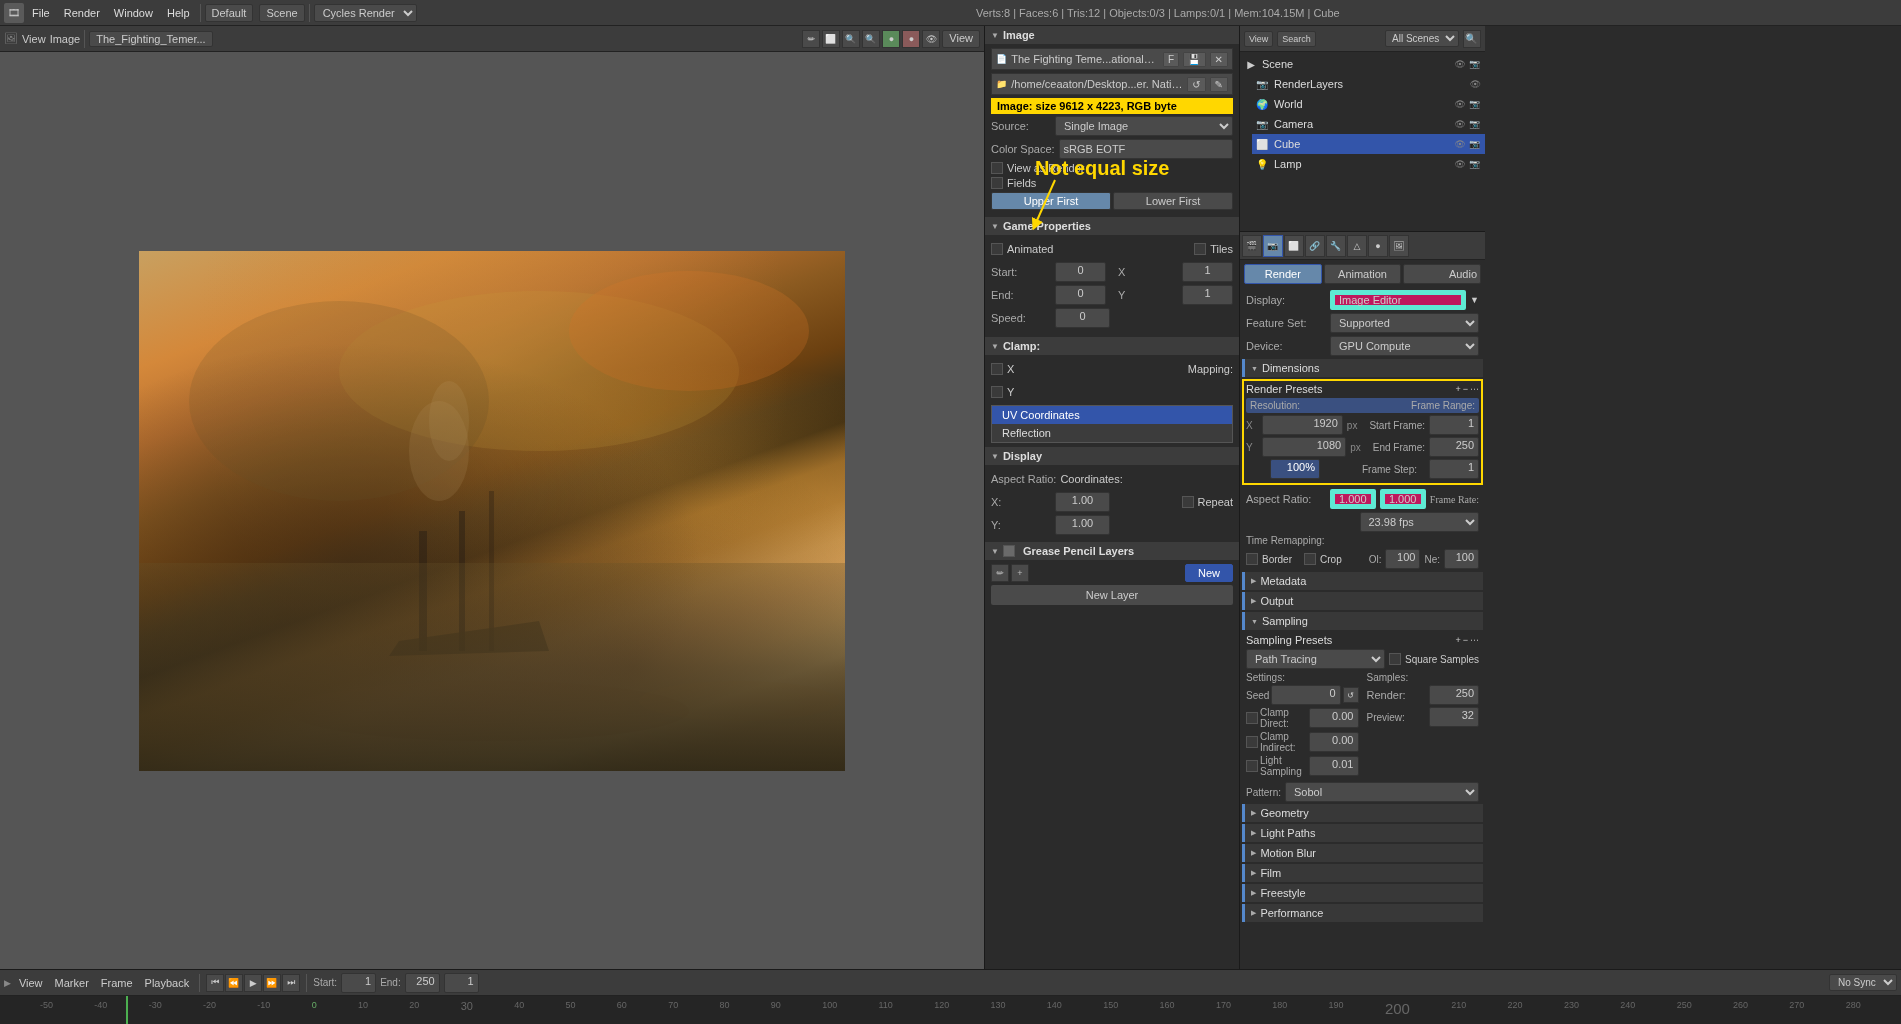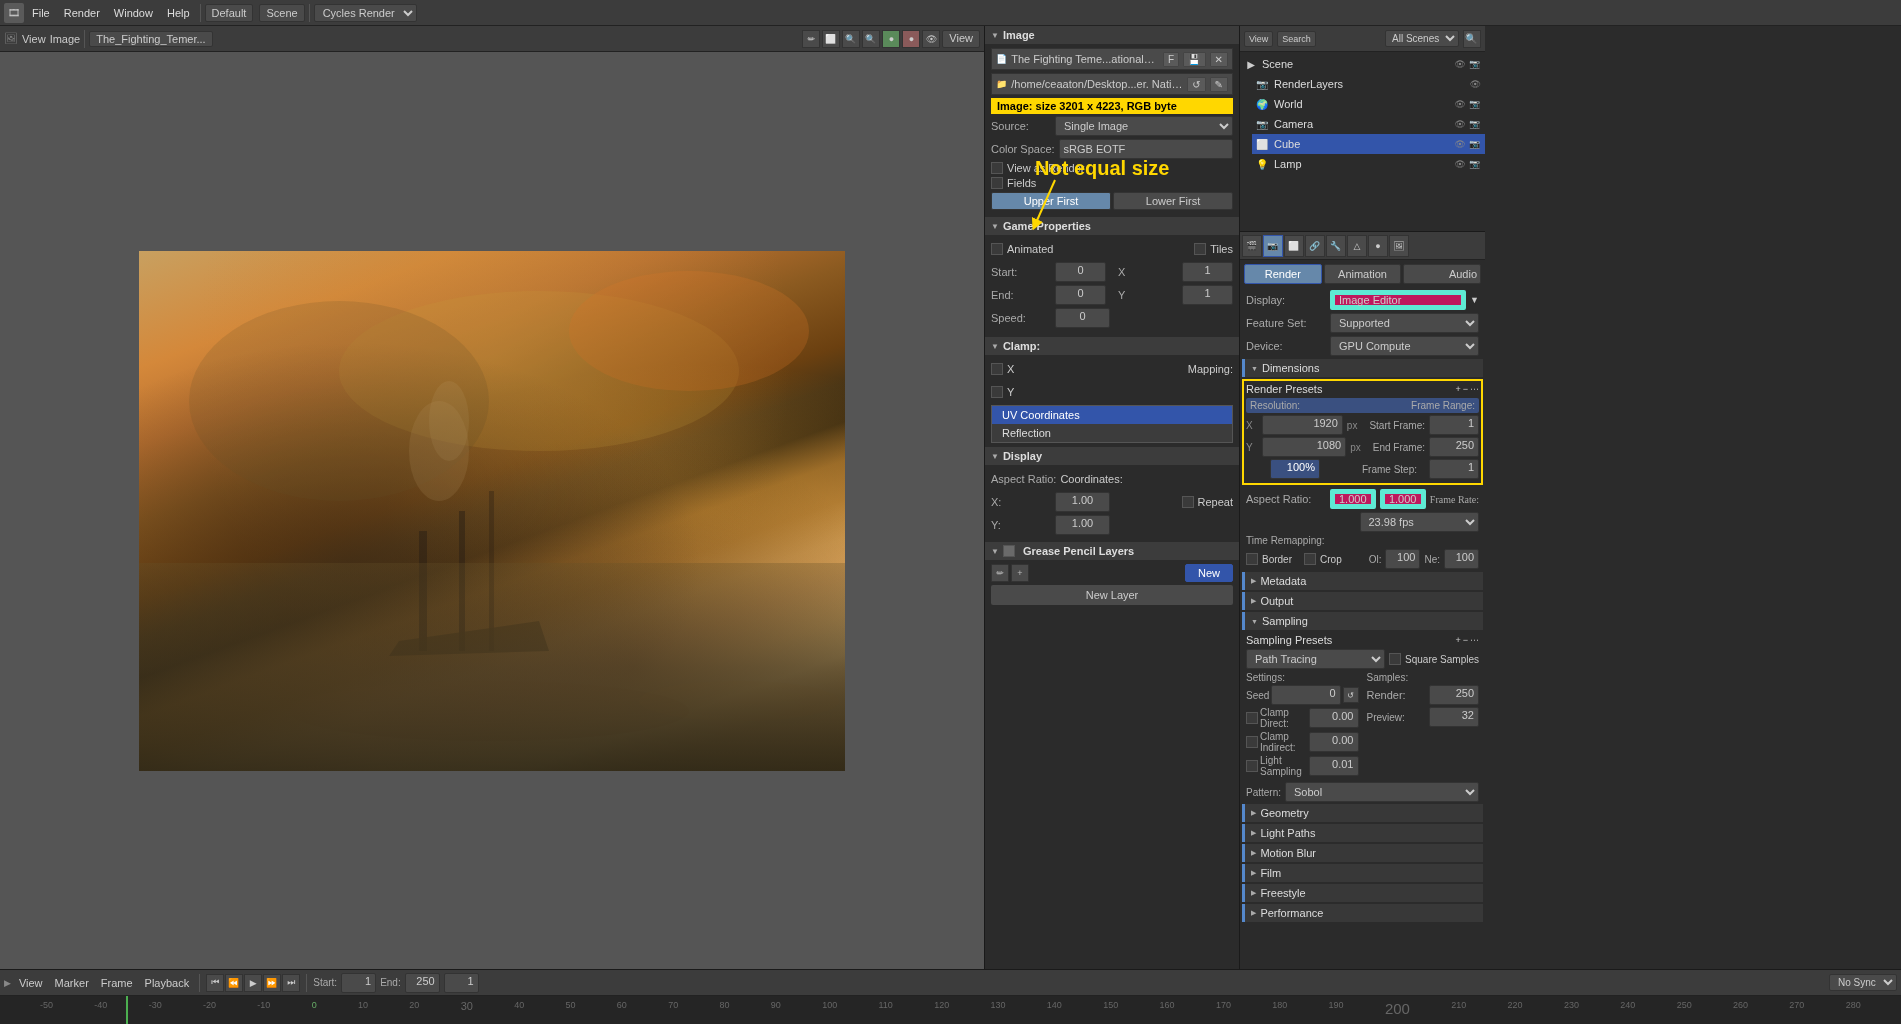--- a/index.html
+++ b/index.html
@@ -431,20 +431,21 @@
   <div class="menu-item">Render</div>
   <div class="menu-item">Window</div>
   <div class="menu-item">Help</div>
   <div class="menu-separator"></div>
   <div style="background:#4a4a4a;border:1px solid #333;padding:2px 6px;font-size:11px;color:#ccc;border-radius:2px;">Default</div>
   <div style="background:#4a4a4a;border:1px solid #333;padding:2px 6px;font-size:11px;color:#ccc;border-radius:2px;margin-left:4px;">Scene</div>
   <div class="menu-separator"></div>
   <select class="engine-select">
     <option>Cycles Render</option>
   </select>
+  <div class="status-bar-top">Verts:8 | Faces:6 | Tris:12 | Objects:0/3 | Lamps:0/1 | Mem:104.15M | Cube</div>
 </div>
 
 <div class="main-layout">
 
   <div class="left-panel">
 
     <div style="height:26px;background:#3c3c3c;display:flex;align-items:center;padding:0 4px;gap:4px;border-bottom:1px solid #222;">
       <div style="font-size:11px;color:#888;">🖼</div>
       <div style="font-size:11px;color:#ccc;cursor:pointer;">View</div>
       <div style="font-size:11px;color:#ccc;cursor:pointer;">Image</div>
@@ -502,21 +503,21 @@
         <span class="file-btn">✕</span>
       </div>
 
       <div class="file-bar">
         <span style="font-size:9px;">📁</span>
         <span class="file-bar-text">/home/ceaaton/Desktop...er. National_Gallery.jpg</span>
         <span class="file-btn">↺</span>
         <span class="file-btn">✎</span>
       </div>
 
-      <div class="image-info-bar">Image: size 3201 x 4223, RGB byte</div>
+      <div class="image-info-bar">Image: size 9612 x 4223, RGB byte</div>
 
       <div class="prop-row">
         <span class="prop-label">Source:</span>
         <select class="prop-select">
           <option>Single Image</option>
         </select>
       </div>
 
       <div class="prop-row">
         <span class="prop-label">Color Space:</span>

